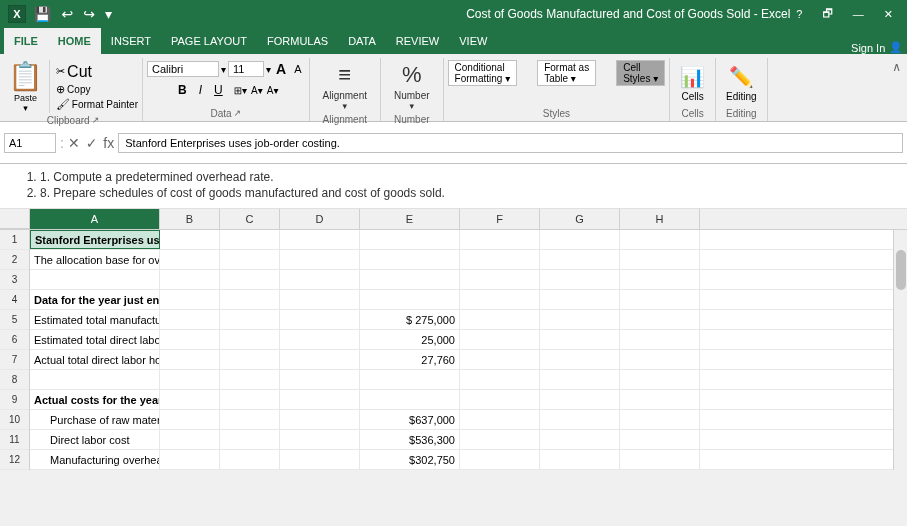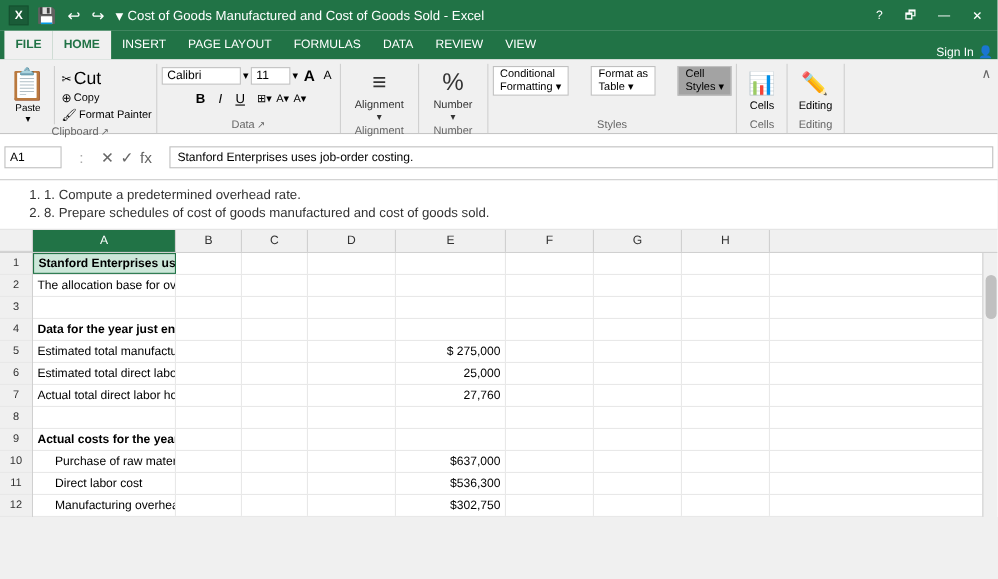--- a/index.html
+++ b/index.html
@@ -9,21 +9,21 @@
     .title-bar {
       background: #217346;
       color: white;
       height: 28px;
       display: flex;
       align-items: center;
       justify-content: space-between;
       padding: 0 8px;
     }
     .title-bar-left { display: flex; align-items: center; gap: 4px; }
-    .title-bar-center { font-size: 12px; color: white; flex: 1; text-align: left; }
+    .title-bar-center { font-size: 12px; color: white; flex: 1; text-align: right; }
     .title-bar-right { display: flex; align-items: center; gap: 8px; }
     .excel-icon { width: 18px; height: 18px; background: #1a5c38; border: 1px solid #155230; display: flex; align-items: center; justify-content: center; color: white; font-size: 11px; font-weight: bold; }
     .title-btn { color: white; font-size: 11px; cursor: pointer; padding: 2px 6px; }
     .quick-access { display: flex; align-items: center; gap: 2px; }
     .qa-btn { color: white; font-size: 14px; cursor: pointer; padding: 2px 4px; }
 
     
     .ribbon-tabs {
       background: #217346;
       display: flex;
@@ -94,21 +94,21 @@
     .big-rb-label { font-size: 10px; margin-top: 2px; }
 
     
     .formula-bar {
       background: white;
       border-bottom: 1px solid #c0c0c0;
       display: flex;
       align-items: center;
       height: 42px;
       padding: 0 4px;
-      gap: 16px;
+      gap: 4px;
     }
     .cell-ref-box {
       border: 1px solid #c0c0c0;
       width: 52px;
       height: 20px;
       display: flex;
       align-items: center;
       padding: 0 4px;
       font-size: 11px;
     }

